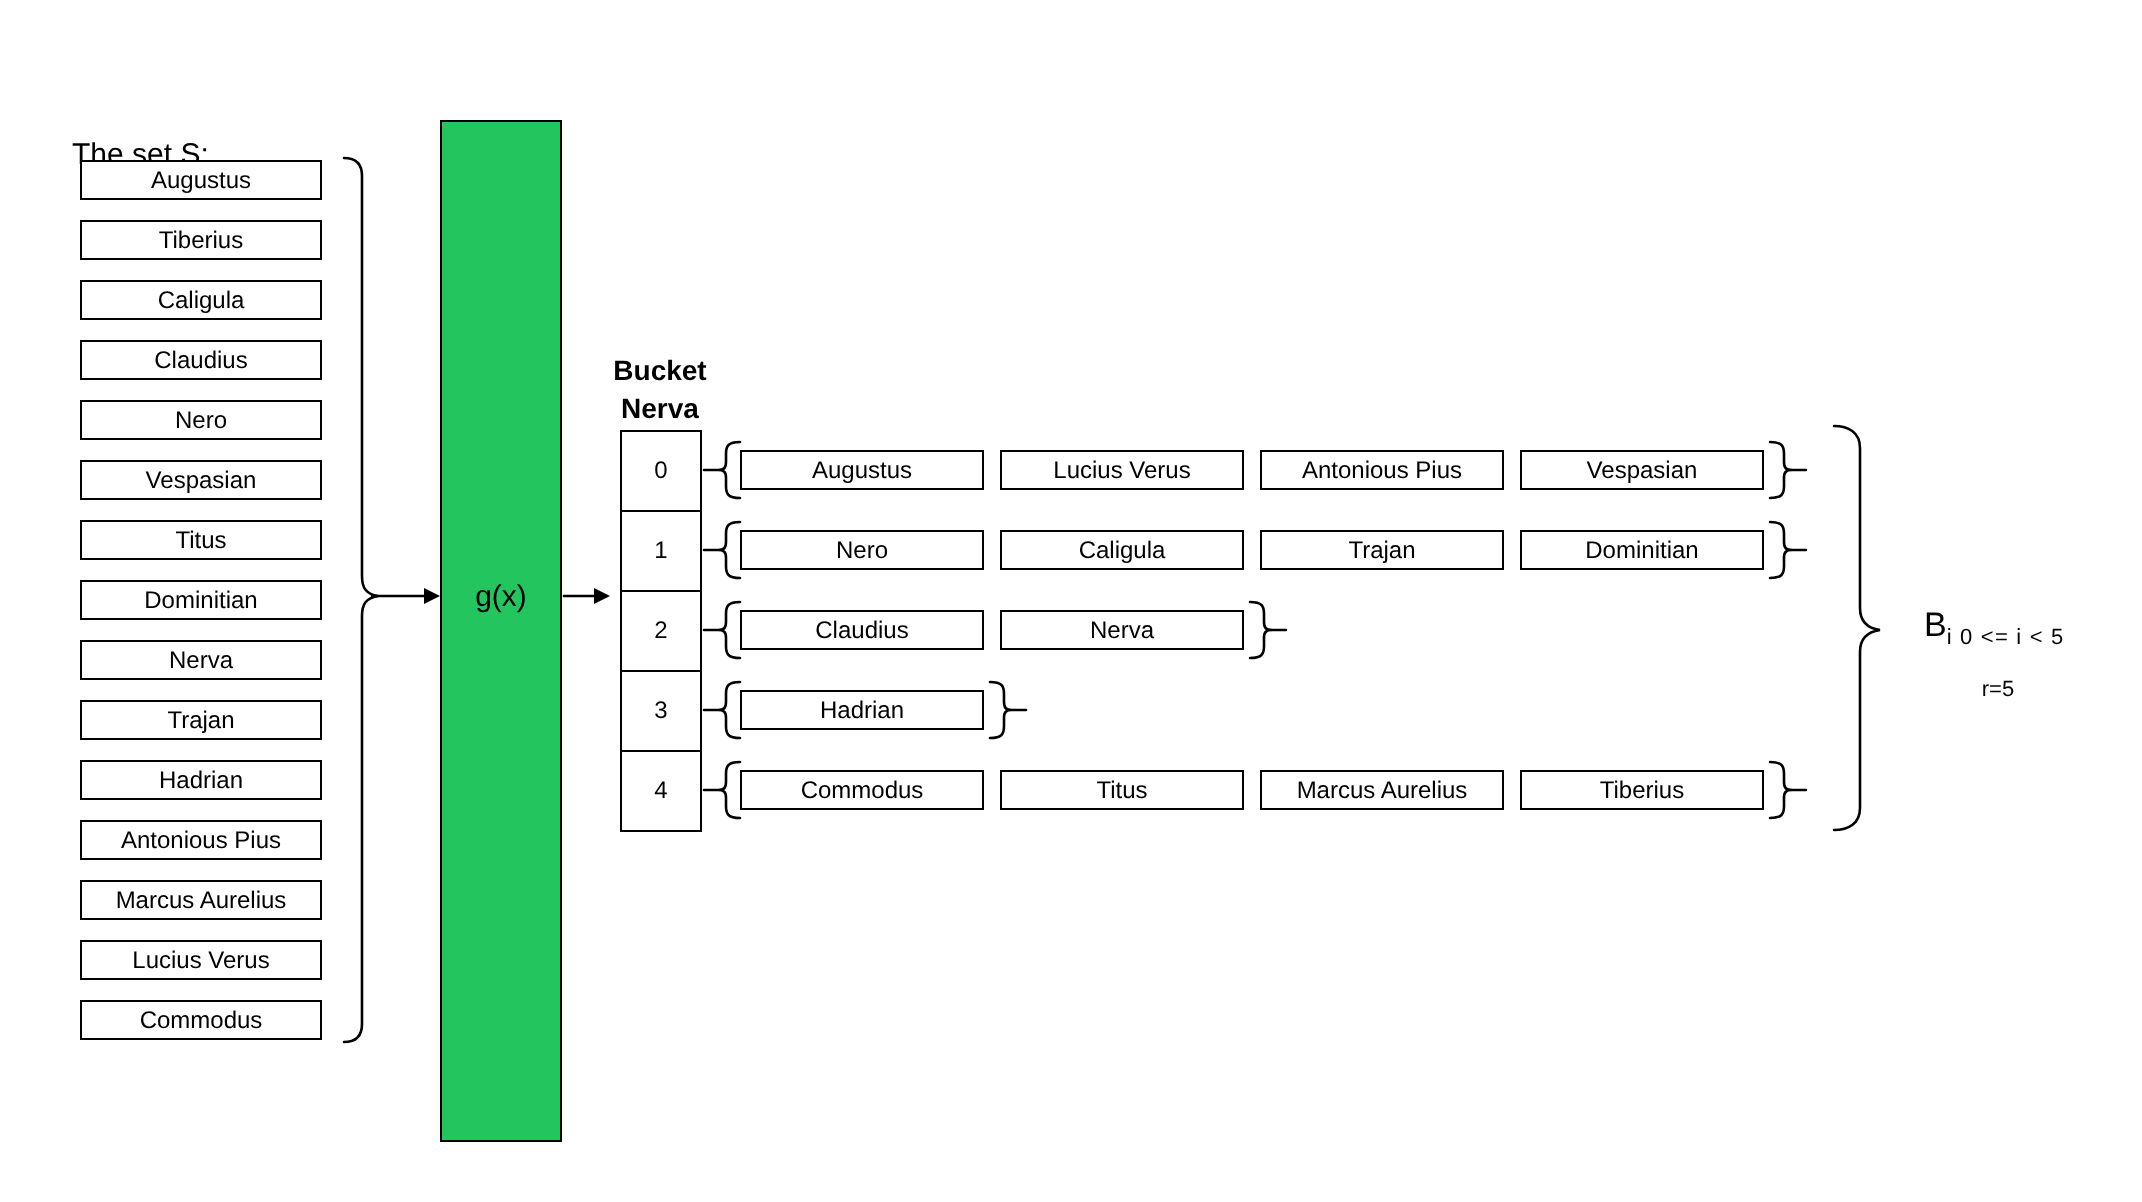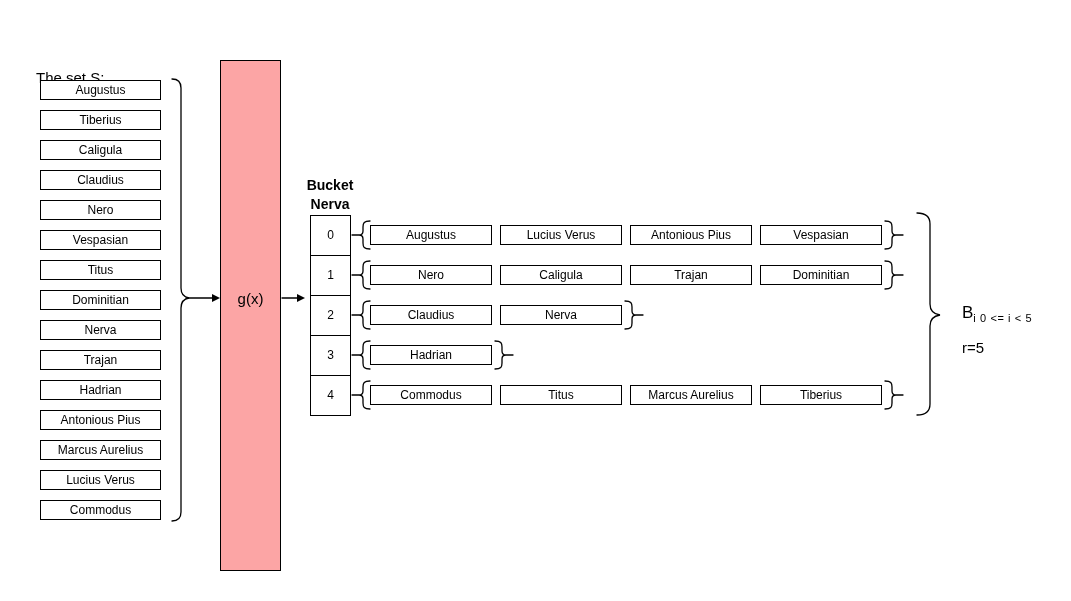--- a/index.html
+++ b/index.html
@@ -11,41 +11,41 @@
   .abs{position:absolute;}
   .box{
     position:absolute;border:1px solid #000;background:#fff;
     box-sizing:border-box;text-align:center;
     font-size:12px;line-height:18px;height:20px;
     white-space:nowrap;overflow:hidden;
   }
   #page-title{left:36px;top:36px;font-size:15px;margin-top:33px;}
   #hash-box{
     left:220px;top:60px;width:61px;height:511px;
-    border:1px solid #000;box-sizing:border-box;background:#fca5a5;
+    border:1px solid #000;box-sizing:border-box;background:#22c55e;
   }
   #hash-label{
     position:absolute;top:228px;left:0;width:100%;
     text-align:center;font-size:15px;line-height:20px;
   }
   #bucket-heading{
     left:296px;top:176px;width:68px;text-align:center;
     font-size:14px;line-height:19px;
   }
   #bucket-heading span{display:block;font-weight:bold;}
   .bucket-cell{
     position:absolute;left:310px;width:41px;height:41px;
     border:1px solid #000;box-sizing:border-box;background:#fff;
     text-align:center;font-size:12px;line-height:39px;
   }
   #diagram-svg{position:absolute;left:0;top:0;pointer-events:none;color:#000;}
   #bi-label{left:962px;top:303px;white-space:nowrap;}
   .bi-base{font-size:17px;}
   .bi-sub{font-size:11px;position:relative;top:4px;letter-spacing:0.6px;}
-  #r-label{left:962px;top:339px;width:74px;font-size:15px;}
+  #r-label{left:962px;top:339px;width:74px;text-align:center;font-size:11px;}
 </style>
 </head>
 <body style="color: rgb(0, 0, 0); background: rgb(255, 255, 255);">
 
 <div class="abs" id="page-title">The set S:</div>
 
 <div id="set-list">
     <div class="box" style="left: 40px; top: 80px; width: 121px;">Augustus</div>
     <div class="box" style="left: 40px; top: 110px; width: 121px;">Tiberius</div>
     <div class="box" style="left: 40px; top: 140px; width: 121px;">Caligula</div>

